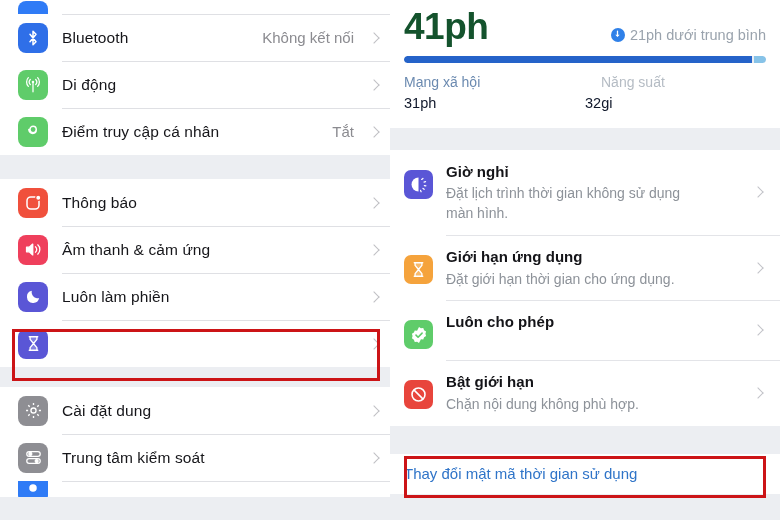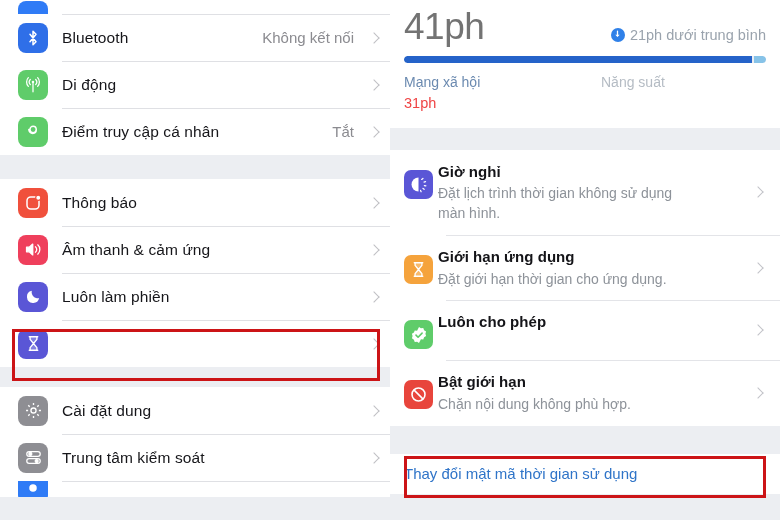--- a/index.html
+++ b/index.html
@@ -128,24 +128,24 @@
     background: #ffffff;
     padding: 8px 14px 14px 14px;
   }
   .sum-top {
     display: flex;
     align-items: baseline;
     justify-content: space-between;
   }
   .sum-total {
     font-size: 37px;
-    color: #737373;
+    color: #14532d;
     letter-spacing: -0.5px;
     line-height: 1.05;
-    font-weight: 400;
+    font-weight: 700;
   }
   .sum-delta {
     display: flex;
     align-items: center;
     gap: 5px;
     font-size: 14.5px;
     color: #9aa3ad;
     white-space: nowrap;
   }
   .delta-badge {
@@ -181,21 +181,21 @@
   }
 
   .sum-cats {
     display: flex;
     margin-top: 9px;
   }
   .sum-cat { width: 50%; }
   .cat-name { font-size: 14px; line-height: 1.5; white-space: nowrap; }
   .cat-name.primary { color: #6b8ab0; }
   .cat-name.secondary { color: #b5bcc4; margin-left: 16px; }
-  .cat-val { font-size: 14.5px; color: #ef4444; line-height: 1.45; }
+  .cat-val { font-size: 14.5px; color: #0f172a; line-height: 1.45; }
 
   
   .r-row {
     position: relative;
     display: flex;
     align-items: flex-start;
     padding: 11px 12px 11px 14px;
     background: #ffffff;
     min-height: 58px;
   }
@@ -209,21 +209,21 @@
 
   .r-icon {
     width: 29px; height: 29px;
     border-radius: 7px;
     flex: 0 0 29px;
     display: flex;
     align-items: center;
     justify-content: center;
     margin-top: 9px;
   }
-  .r-text { margin-left: 5px; flex: 1; padding-right: 6px; }
+  .r-text { margin-left: 13px; flex: 1; padding-right: 6px; }
   .r-title {
     font-size: 15px;
     color: #141418;
     font-weight: 700;
     line-height: 1.5;
     letter-spacing: 0.05px;
   }
   .r-sub {
     font-size: 14px;
     color: #8d9299;
@@ -430,20 +430,21 @@
         <div class="bar-seg-sub"></div>
       </div>
 
       <div class="sum-cats">
         <div class="sum-cat">
           <div class="cat-name primary">Mạng xã hội</div>
           <div class="cat-val">31ph</div>
         </div>
         <div class="sum-cat">
           <div class="cat-name secondary">Năng suất</div>
+          <div class="cat-val">32gi</div>
         </div>
       </div>
     </div>
 
     <div class="r-gap"></div>
 
     <div class="r-card">
 
       <div class="r-row">
         <div class="r-icon" style="background:#5a56d6;">

